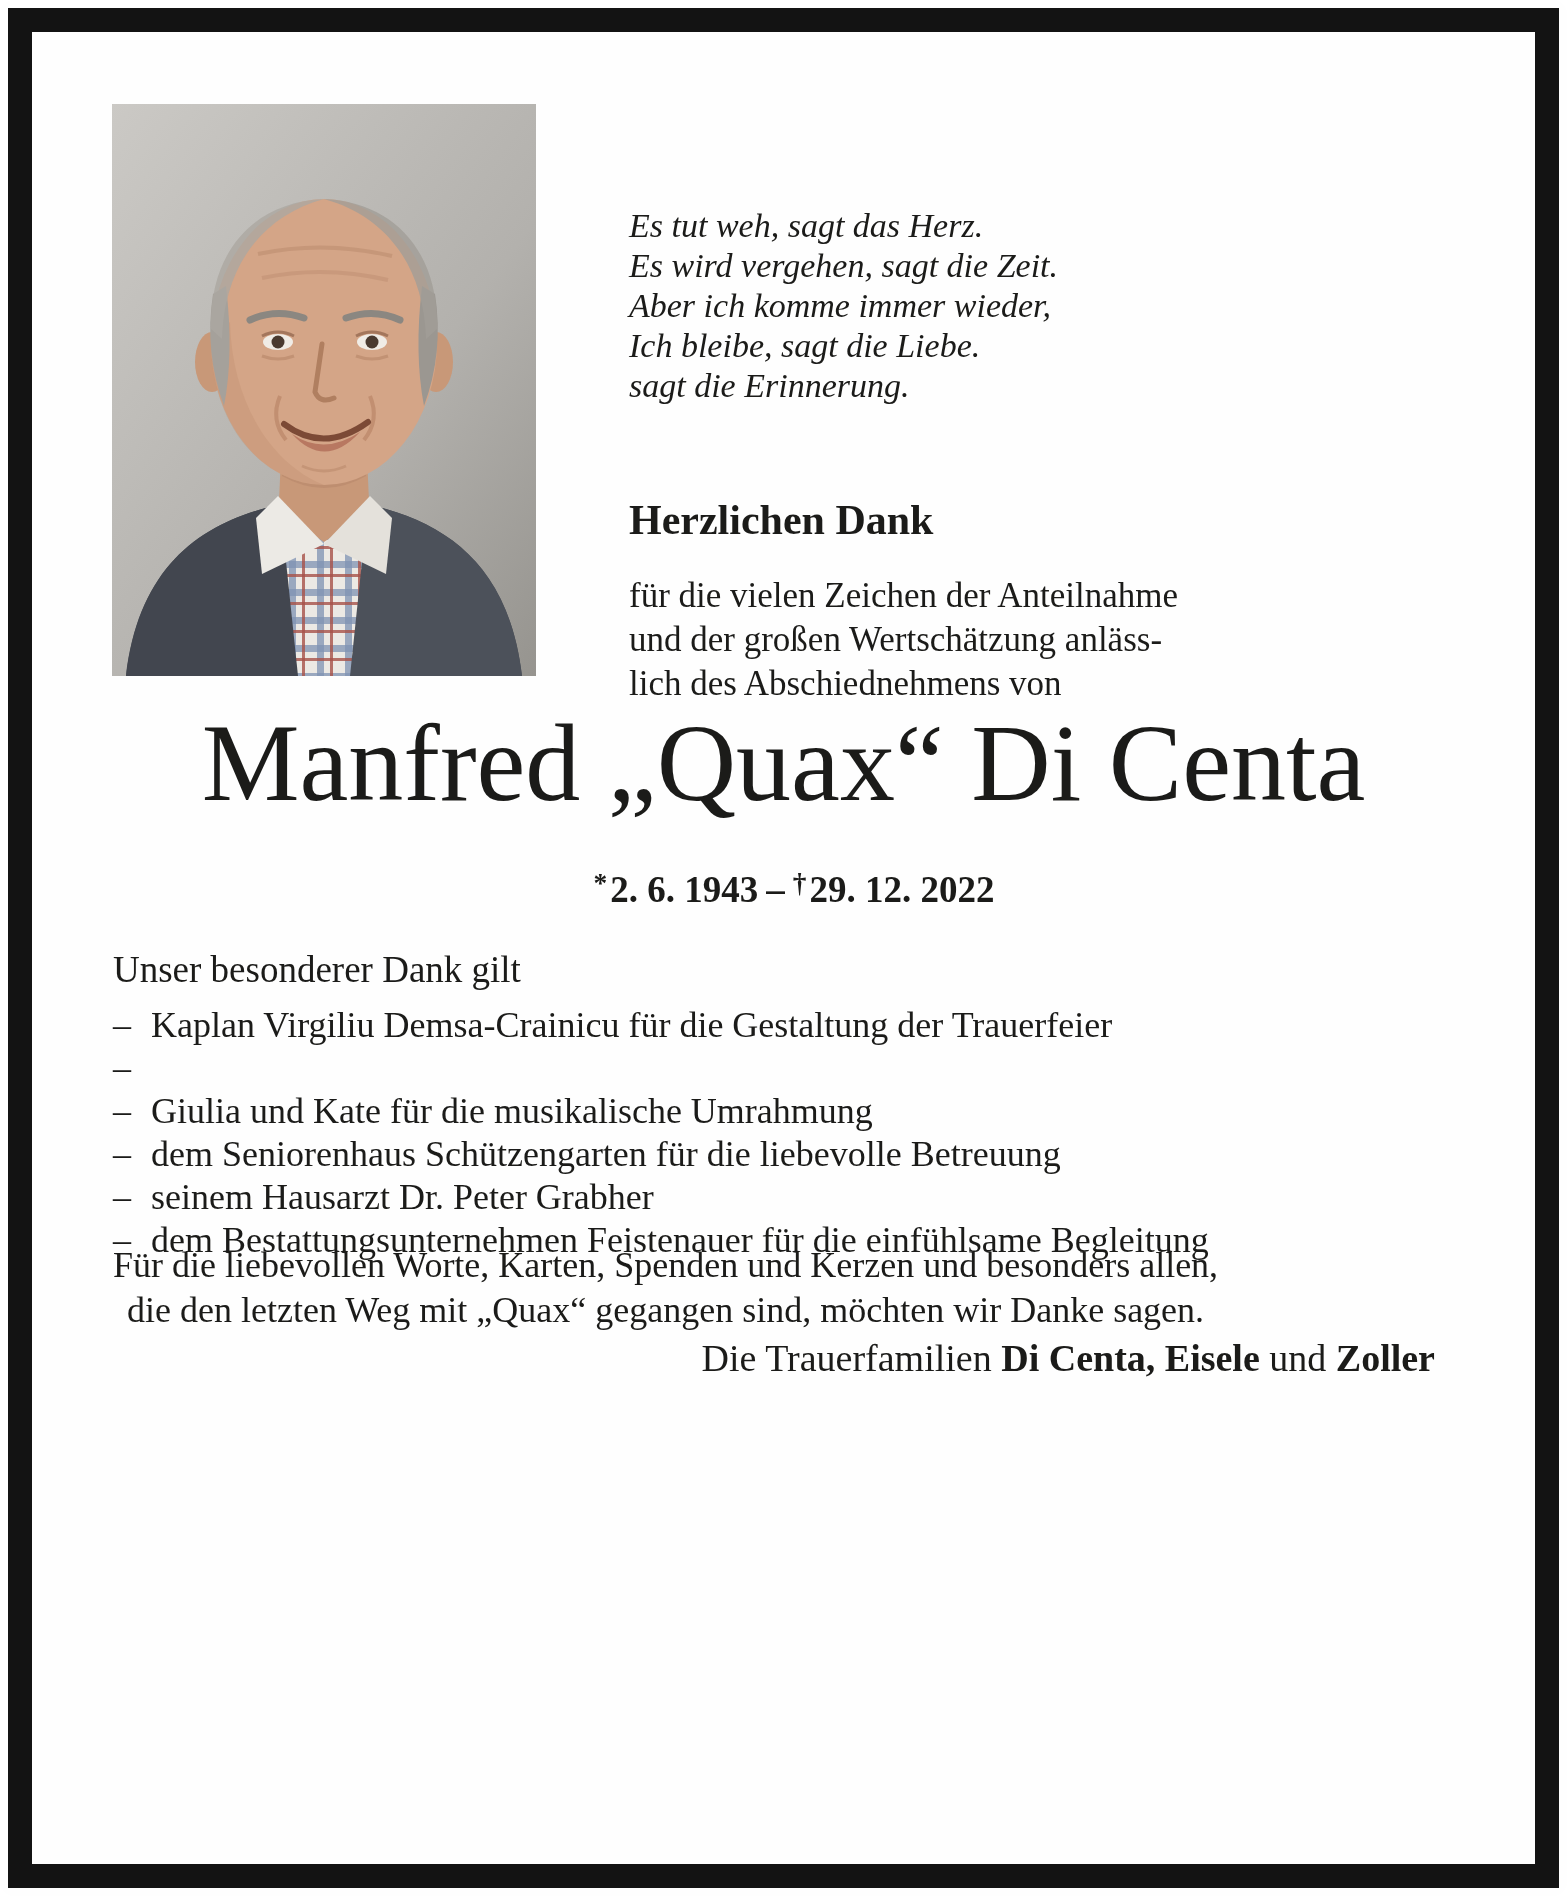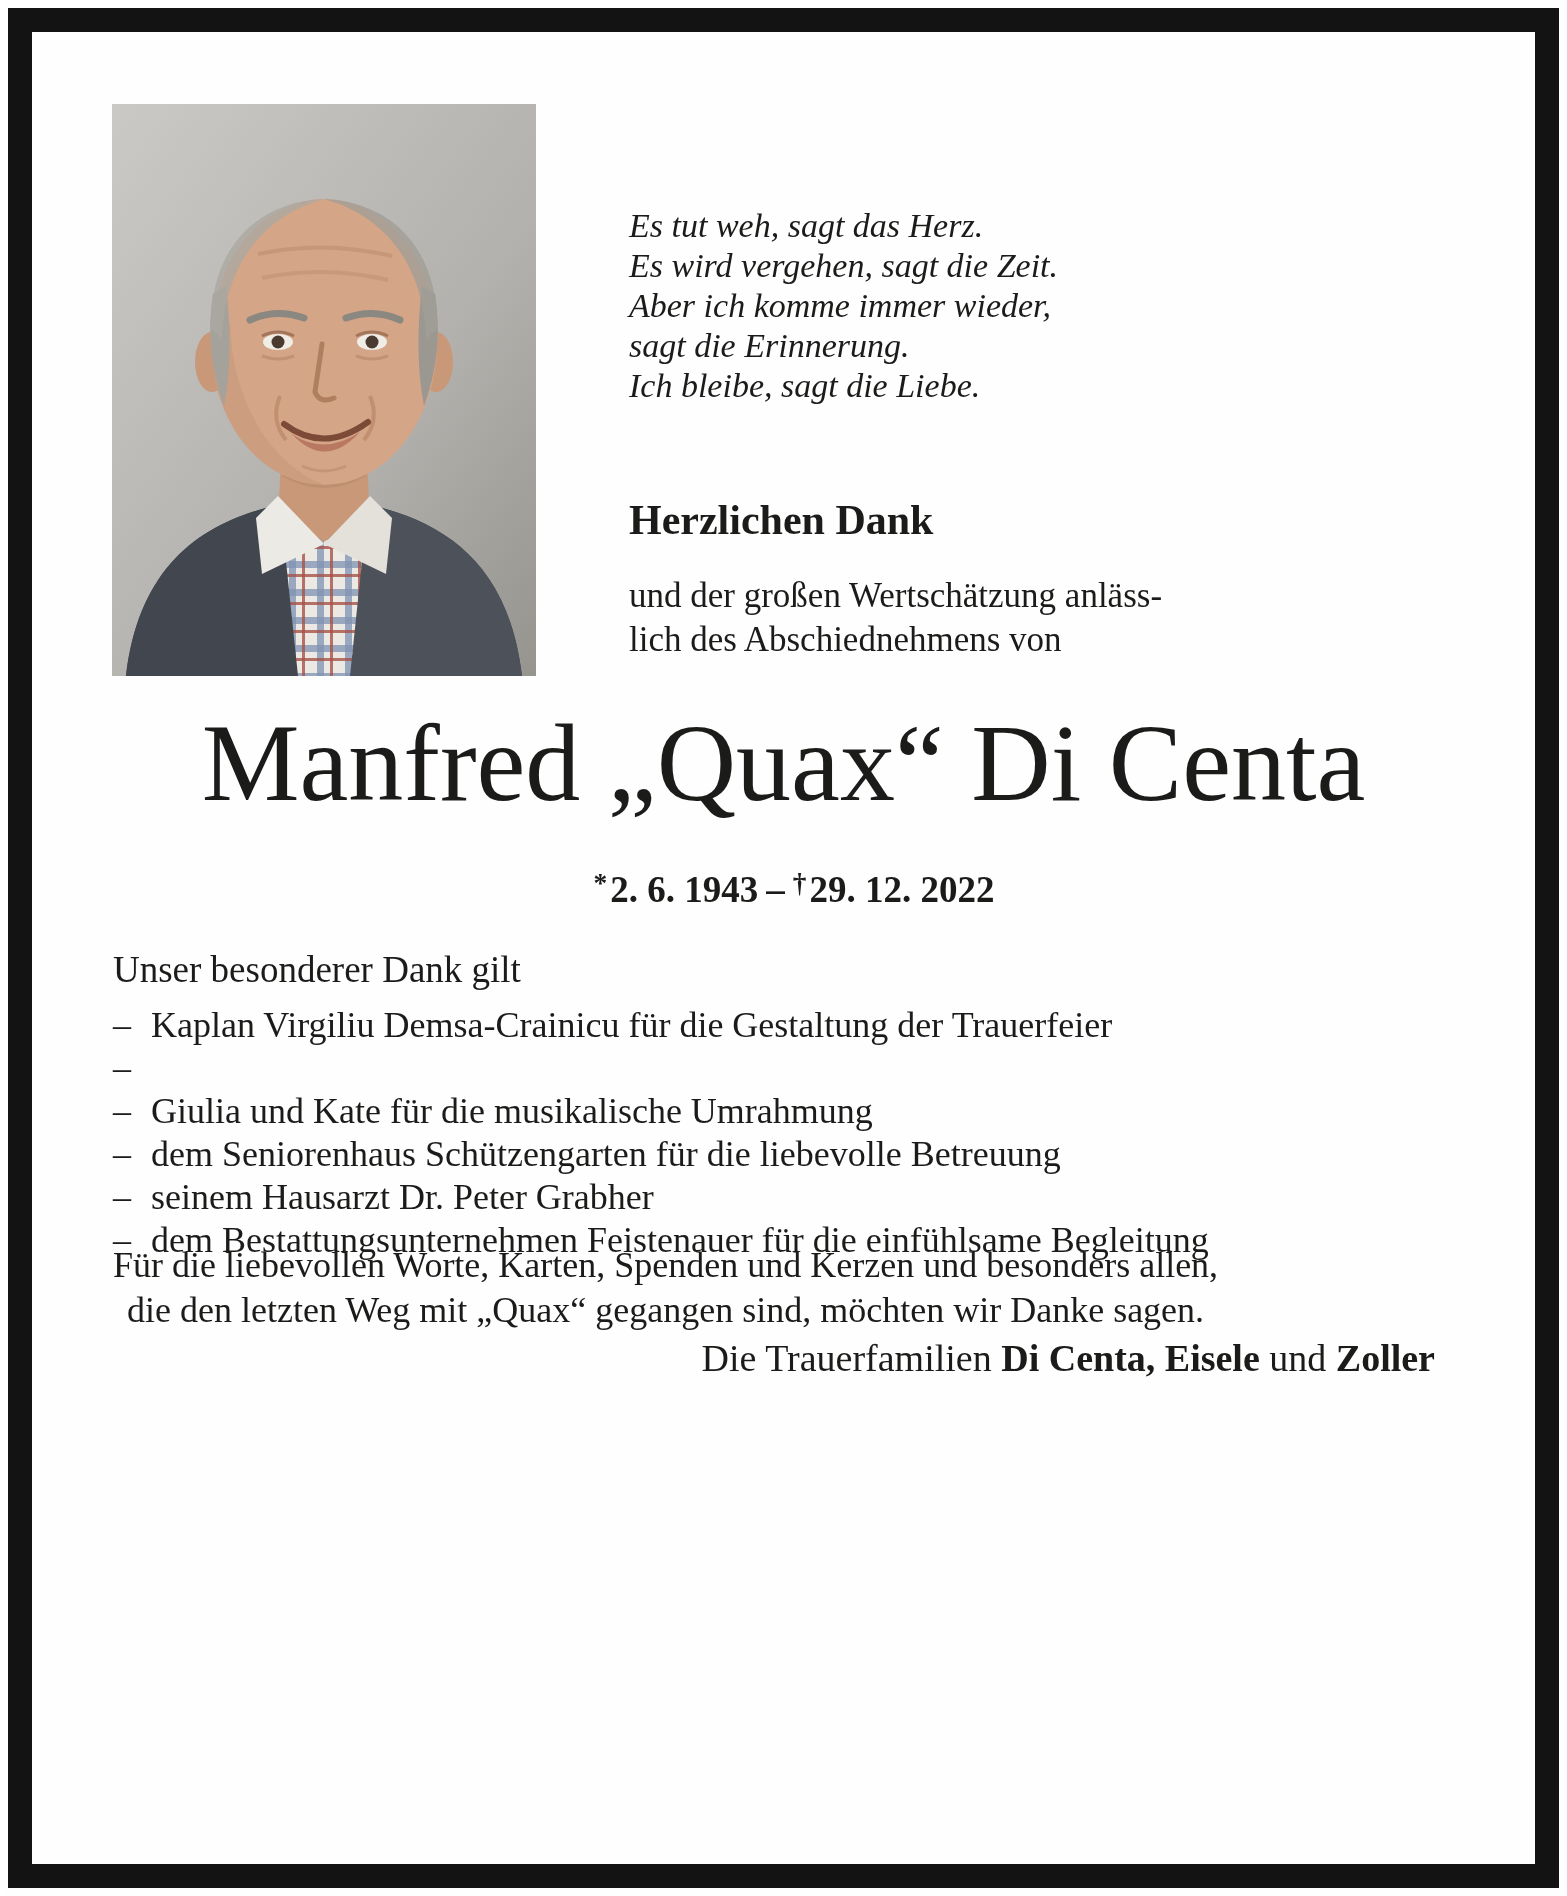--- a/index.html
+++ b/index.html
@@ -185,27 +185,28 @@
       <path d="M172 320 Q212 350 256 318" stroke="#7c4a36" stroke-width="6" fill="none" stroke-linecap="round"></path>
       <path d="M180 330 Q212 352 248 328 Q213 366 180 330 Z" fill="#b3705a" opacity="0.85"></path>
       <path d="M190 362 Q212 372 234 362" stroke="#bb8a6c" stroke-width="3" fill="none" opacity="0.6"></path>
     </svg>
   </div>
 
   <div class="poem">
     <div class="poem-line">Es tut weh, sagt das Herz.</div>
     <div class="poem-line">Es wird vergehen, sagt die Zeit.</div>
     <div class="poem-line">Aber ich komme immer wieder,</div>
+    <div class="poem-line">Ich bleibe, sagt die Liebe.</div>
     <div class="poem-line">sagt die Erinnerung.</div>
-    <div class="poem-line">Ich bleibe, sagt die Liebe.</div>
   </div>
 
   <div class="dank-heading">Herzlichen Dank</div>
 
   <div class="intro">
+    <div>für die vielen Zeichen der Anteilnahme</div>
     <div>und der großen Wertschätzung anläss-</div>
     <div>lich des Abschiednehmens von</div>
   </div>
 
   <div class="name">Manfred „Quax“ Di Centa</div>
 
   <div class="dates">
     <span class="sym">*</span><span>2. 6. 1943</span><span class="sep">–</span><span class="sym">†</span><span>29. 12. 2022</span>
   </div>
 

